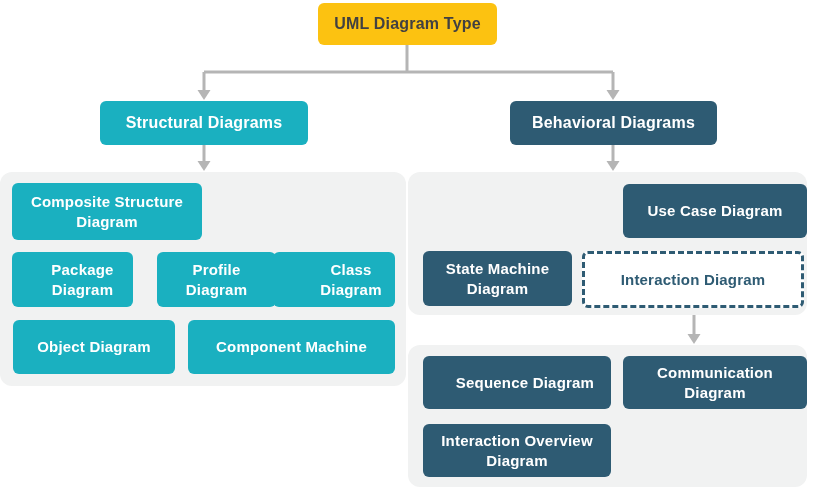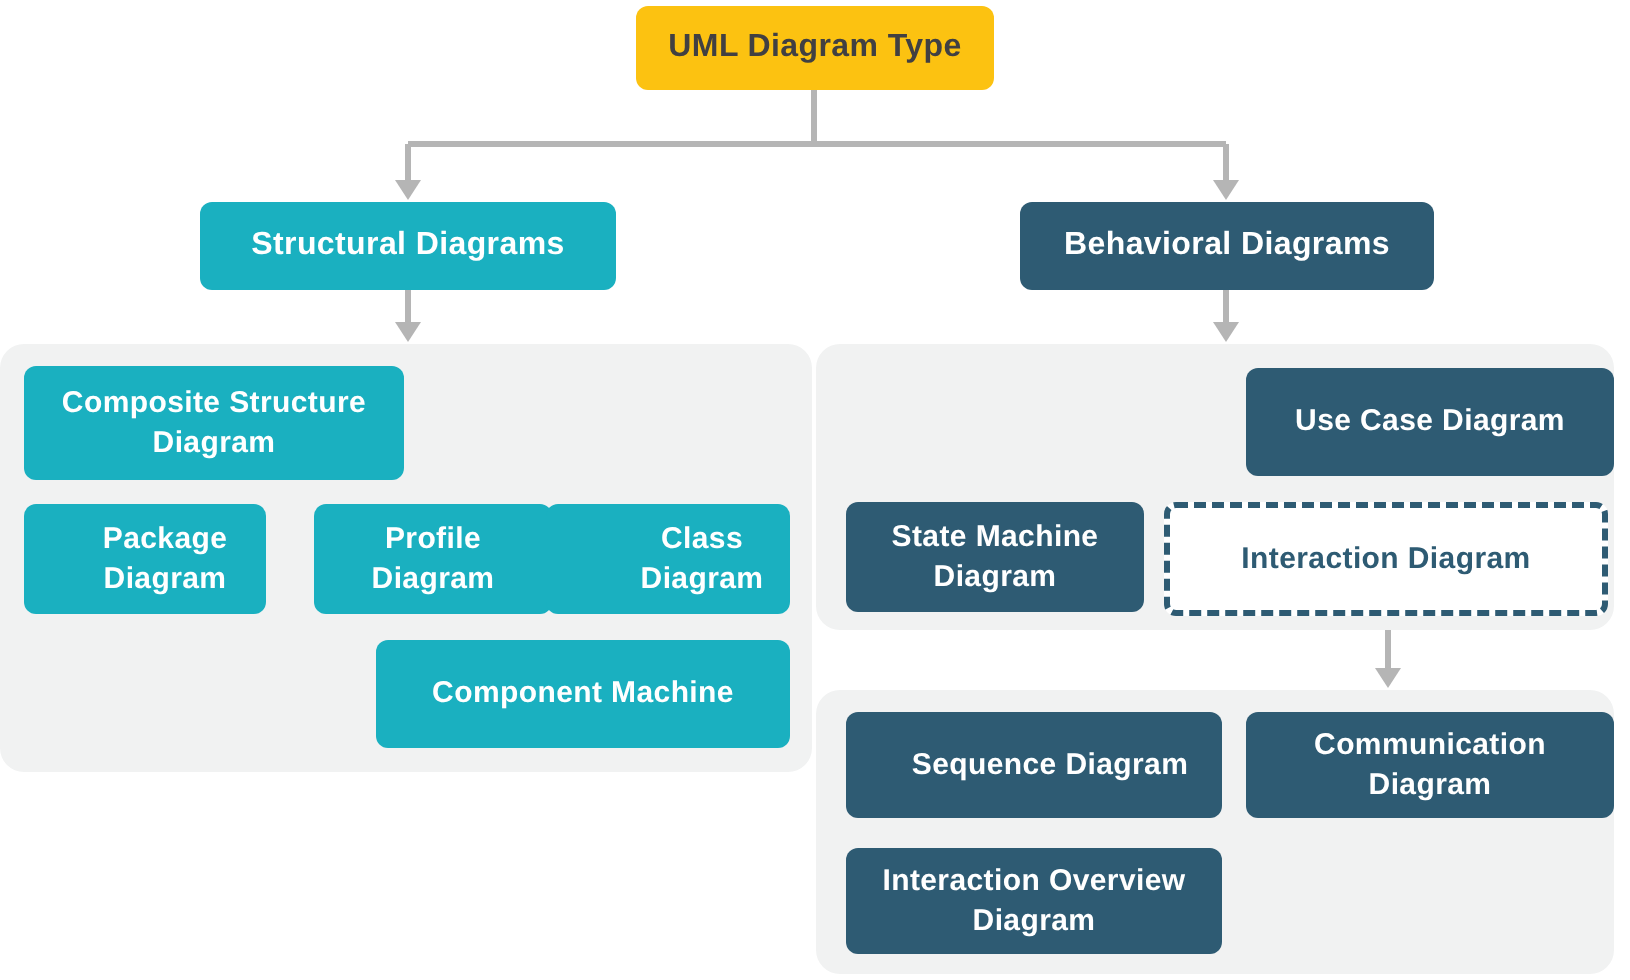--- a/index.html
+++ b/index.html
@@ -110,20 +110,21 @@
 
   <div class="node root-node">UML Diagram Type</div>
 
   <div class="node branch structural">Structural Diagrams</div>
   <div class="node branch behavioral">Behavioral Diagrams</div>
 
   <div class="node leaf teal n-composite">Composite Structure Diagram</div>
   <div class="node leaf teal n-package">Package Diagram</div>
   <div class="node leaf teal n-profile">Profile Diagram</div>
   <div class="node leaf teal n-class">Class Diagram</div>
+  <div class="node leaf teal n-object">Object Diagram</div>
   <div class="node leaf teal n-component">Component Machine</div>
 
   <div class="node leaf navy n-usecase">Use Case Diagram</div>
   <div class="node leaf navy n-statemachine">State Machine Diagram</div>
   <div class="node leaf dashed n-interaction">Interaction Diagram</div>
 
   <div class="node leaf navy n-sequence">Sequence Diagram</div>
   <div class="node leaf navy n-communication">Communication Diagram</div>
   <div class="node leaf navy n-interactionoverview">Interaction Overview Diagram</div>
 

